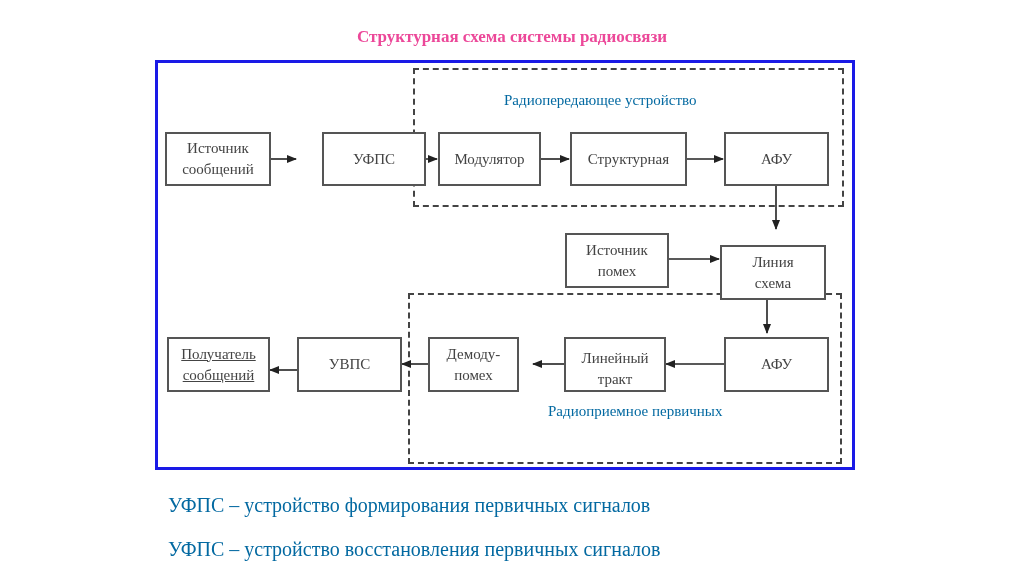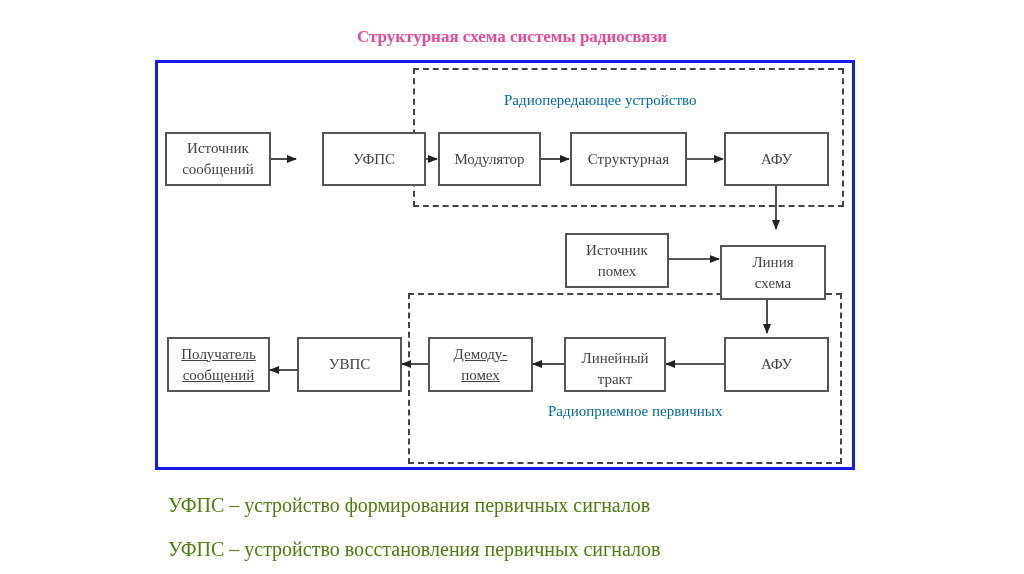--- a/index.html
+++ b/index.html
@@ -9,21 +9,21 @@
            font-weight:bold; font-size:17px; color:#ec4899; }
   .frame { position:absolute; left:155px; top:60px; width:694px; height:404px;
            border:3px solid #1a1ae6; }
   .dashed { position:absolute; border:2px dashed #444; }
   .group-label { position:absolute; font-size:15px; color:#0369a1; white-space:nowrap; }
   .box { position:absolute; border:2px solid #555; background:#fff;
          display:flex; align-items:center; justify-content:center; text-align:center;
          font-size:15px; line-height:21px; color:#444; box-sizing:border-box; }
   .box span { display:block; }
   svg.wires { position:absolute; left:0; top:0; }
-  .legend { position:absolute; left:168px; font-size:20px; color:#4d7c0f; white-space:nowrap; }
+  .legend { position:absolute; left:168px; font-size:20px; color:#0369a1; white-space:nowrap; }
 </style>
 </head>
 <body>
 
 <div class="title">Структурная схема системы радиосвязи</div>
 
 <div class="frame"></div>
 
 <div class="dashed" style="left:413px; top:68px; width:427px; height:135px;"></div>
 <div class="group-label" style="left:504px; top:92px;">Радиопередающее устройство</div>
@@ -84,21 +84,21 @@
 
 <div class="box" style="left:167px; top:337px; width:103px; height:55px;text-decoration:underline;">
   <div>
       <span>Получатель</span>
       <span>сообщений</span>
     </div>
 </div>
 <div class="box" style="left:297px; top:337px; width:105px; height:55px;">
   <span>УВПС</span>
 </div>
-<div class="box" style="left:428px; top:337px; width:105px; height:55px;text-decoration:underline;">
+<div class="box" style="left:428px; top:337px; width:91px; height:55px;">
   <div>
       <span>Демоду-</span>
       <span>помех</span>
     </div>
 </div>
 <div class="box" style="left:564px; top:337px; width:102px; height:55px;align-items:flex-end;">
   <div>
       <span>Линейный</span>
       <span>тракт</span>
     </div>

